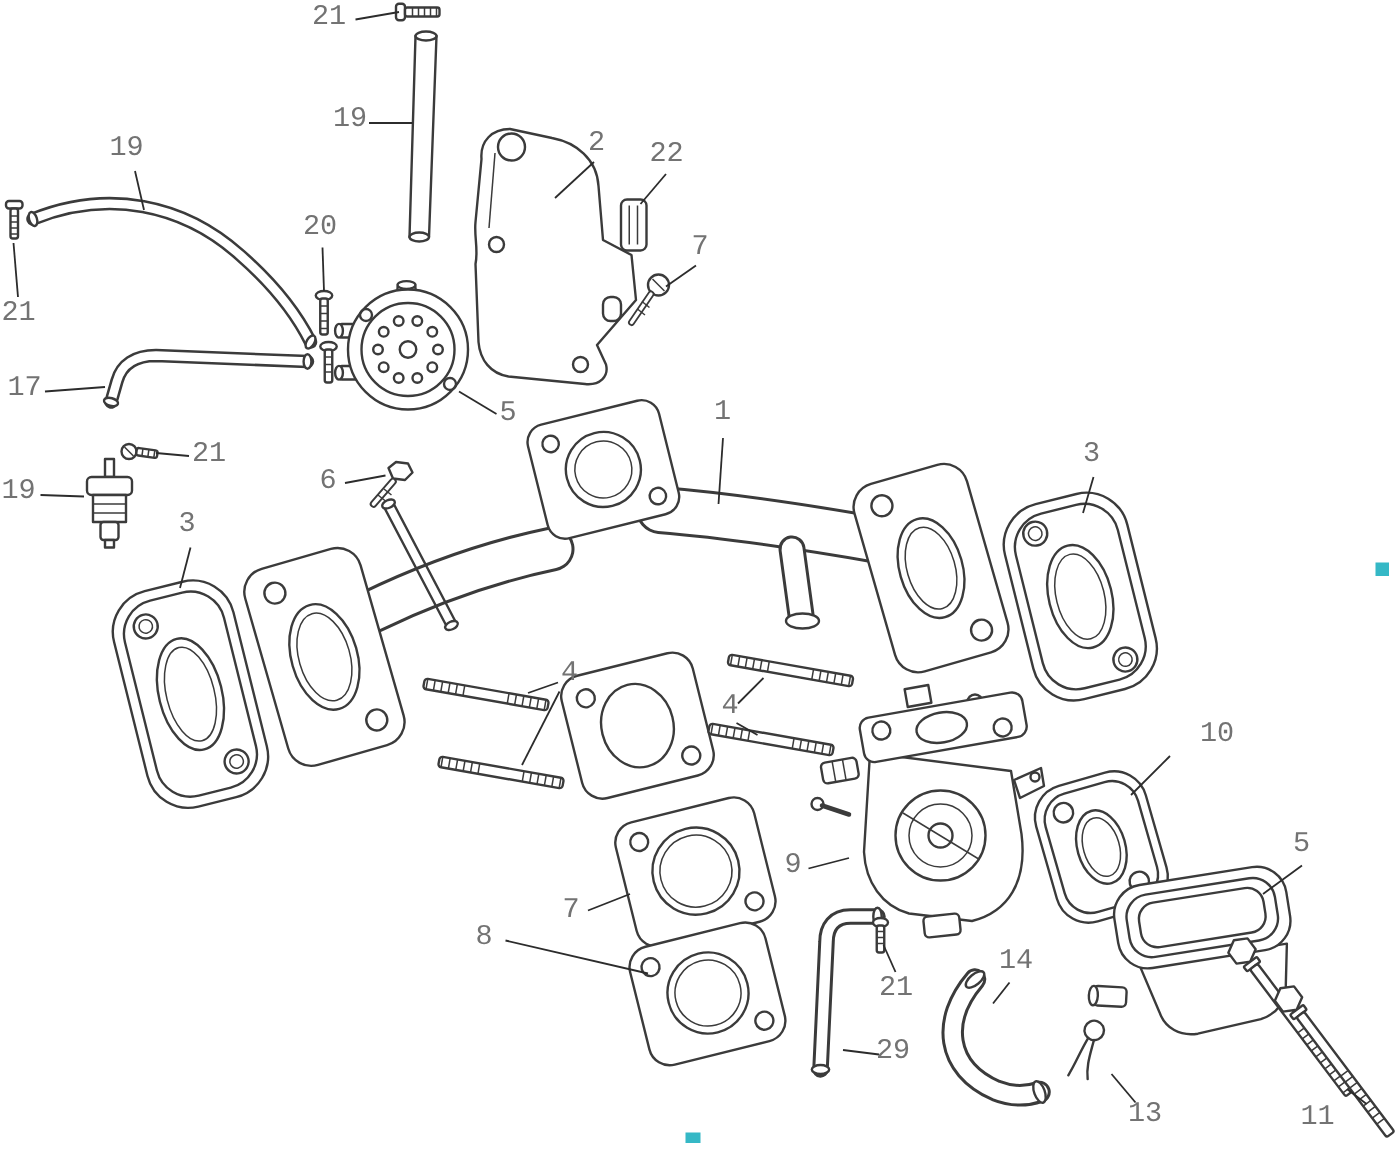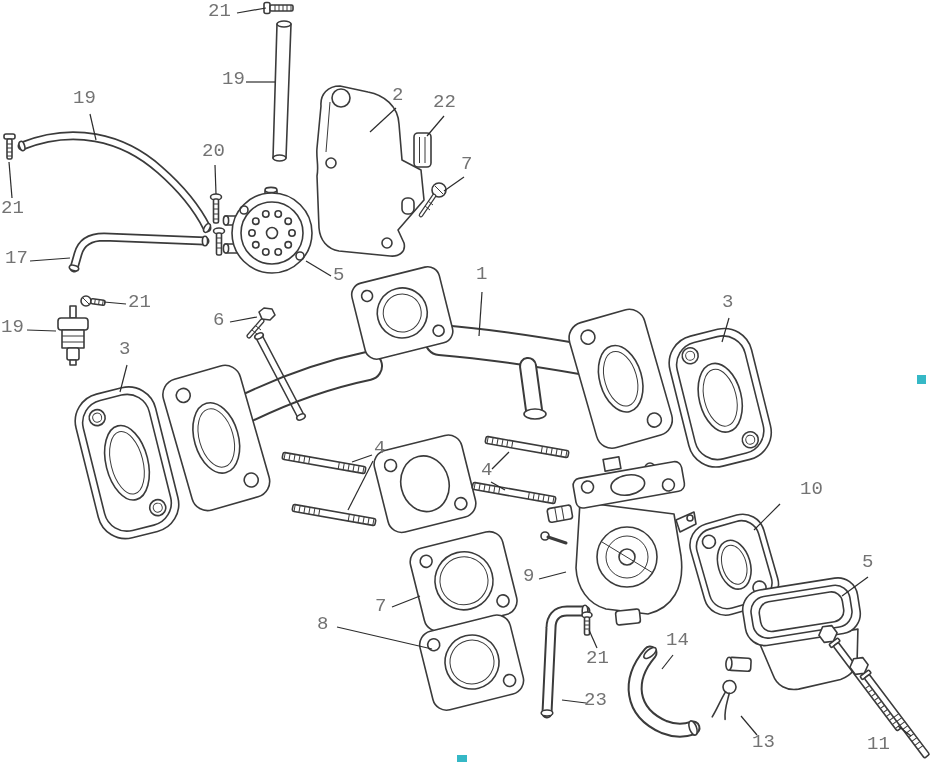--- a/index.html
+++ b/index.html
@@ -462,17 +462,17 @@
   <div class="callout" style="left:119px;top:340px">3</div>
   <div class="callout" style="left:374px;top:439px">4</div>
   <div class="callout" style="left:481px;top:461px">4</div>
   <div class="callout" style="left:800px;top:480px">10</div>
   <div class="callout" style="left:523px;top:567px">9</div>
   <div class="callout" style="left:375px;top:597px">7</div>
   <div class="callout" style="left:862px;top:553px">5</div>
   <div class="callout" style="left:317px;top:615px">8</div>
   <div class="callout" style="left:586px;top:649px">21</div>
   <div class="callout" style="left:666px;top:631px">14</div>
-  <div class="callout" style="left:584px;top:691px">23</div>
+  <div class="callout" style="left:584px;top:691px">29</div>
   <div class="callout" style="left:752px;top:733px">13</div>
   <div class="callout" style="left:867px;top:735px">11</div>
 
 </div>
 
 </body></html>

